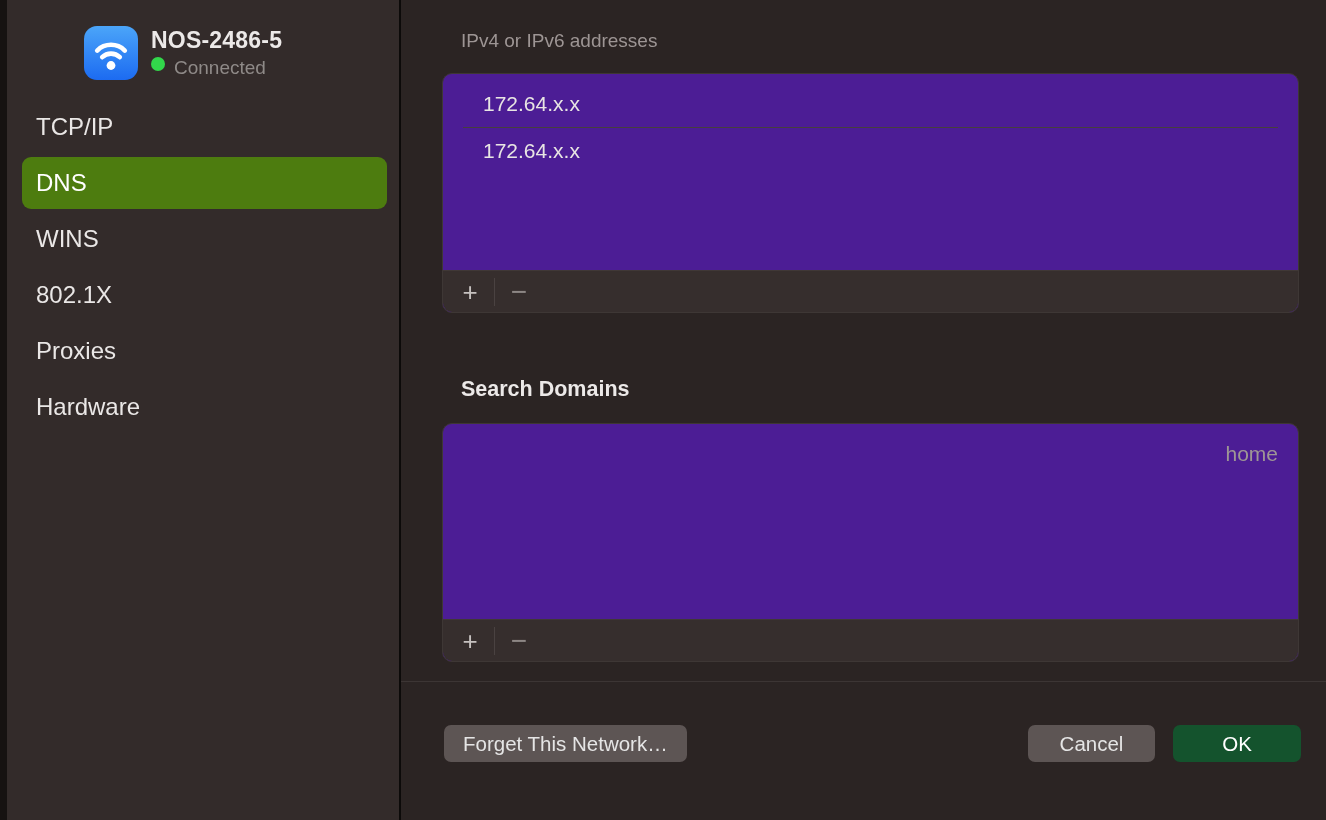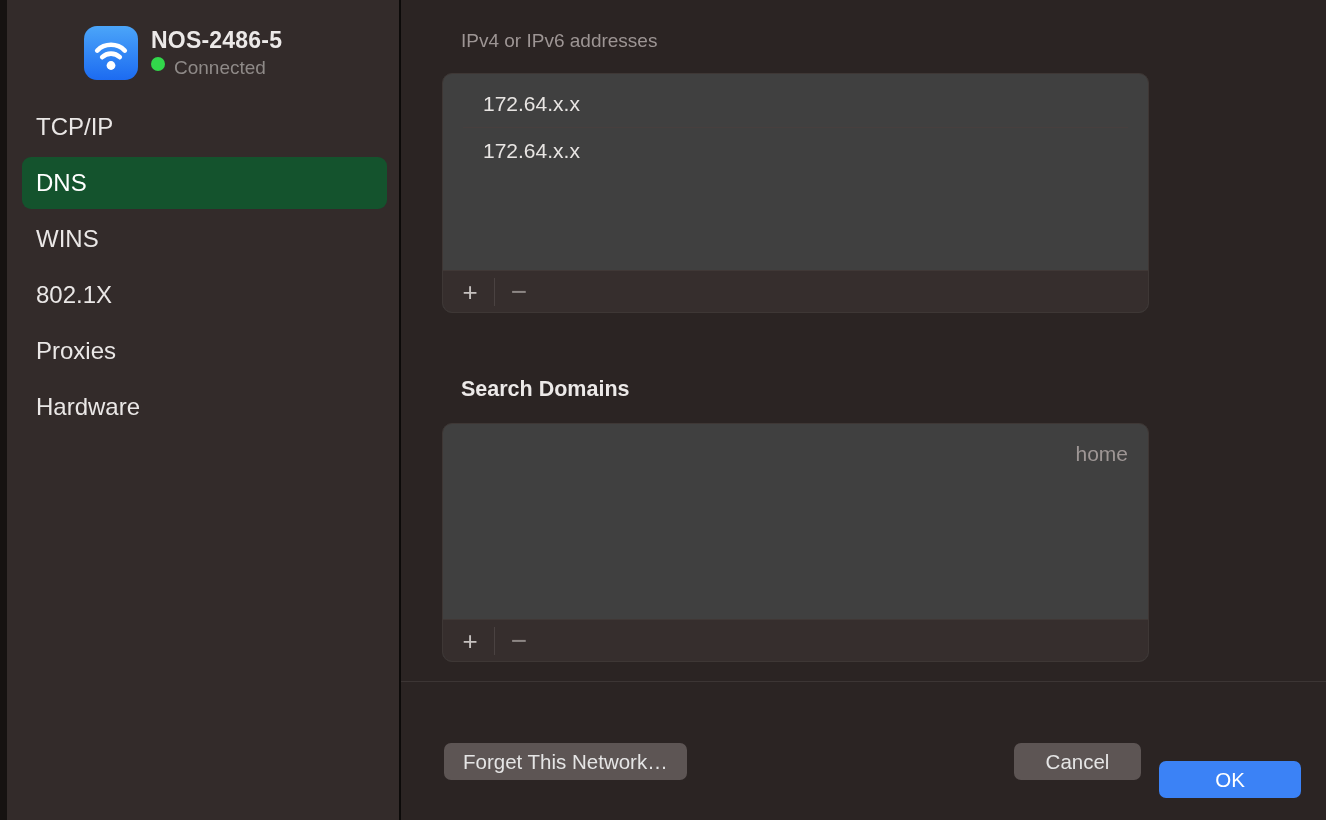--- a/index.html
+++ b/index.html
@@ -26,30 +26,30 @@
   .net-name { font-size:23px; font-weight:600; color:#ece9e8; letter-spacing:.2px; }
   .net-status { display:flex; align-items:flex-start; gap:9px; font-size:19px; color:#8f8a88; }
   .status-dot { width:14px; height:14px; border-radius:50%; background:#32d74b; flex:none; }
 
   .nav { display:flex; flex-direction:column; gap:4px; }
   .nav-item {
     height:52px; display:flex; align-items:center;
     padding-left:14px; border-radius:9px;
     font-size:24px; color:#eae7e6; cursor:default;
   }
-  .nav-item.selected { background:#14532d; color:#ffffff; }
+  .nav-item.selected { background:#4d7c0f; color:#ffffff; }
 
   
   .main { flex:1; height:100%; padding:26px 25px 0 41px; display:flex; flex-direction:column; }
   .section-title { font-size:21.5px; font-weight:700; color:#ece9e8; padding-left:19px; }
   .section-subtitle { font-size:19px; color:#9d9594; padding-left:19px; margin-top:4px; }
 
   .listbox {
-    margin-top:21px; width:707px;
-    background:#404040; border:1px solid #3e3735; border-radius:10px;
+    margin-top:21px; width:857px;
+    background:#4c1d95; border:1px solid #3e3735; border-radius:10px;
     overflow:hidden;
   }
   .rows-area { min-height:196px; padding-top:7px; }
   .rows-area.short { min-height:195px;text-align:right; }
   .lb-row { position:relative; font-size:21px; color:#e8e5e3; padding:11px 20px 12px 40px; }
   .lb-row.dim { color:#9e9695; padding-left:20px; }
   .lb-row.separated::after {
     content:""; position:absolute; left:20px; right:20px; bottom:0;
     height:1px; background:#473f3e;
   }
@@ -72,21 +72,21 @@
 
   .footer-bar { display:flex; align-items:center; margin-top:43px; padding-left:2px; }
   .btn {
     height:37px; border:none; border-radius:7px;
     font-family:"Liberation Sans", sans-serif;
     font-size:20.5px; color:#e5e5e5; cursor:default;
     display:flex; align-items:center; justify-content:center;
   }
   .btn-forget { background:#5d5554; padding:0 19px; }
   .btn-cancel { background:#5d5554; width:127px; margin-right:18px; }
-  .btn-ok { background:#3b82f6; width:142px; color:#ffffff; font-weight:500;margin-top:36px; }
+  .btn-ok { background:#14532d; width:128px; color:#ffffff; font-weight:500; }
   .footer-spacer { flex:1; }
 </style>
 </head>
 <body>
 
 <div class="edge-strip"></div>
 
 <aside class="sidebar">
   <div class="network-header">
     <span class="wifi-badge">

